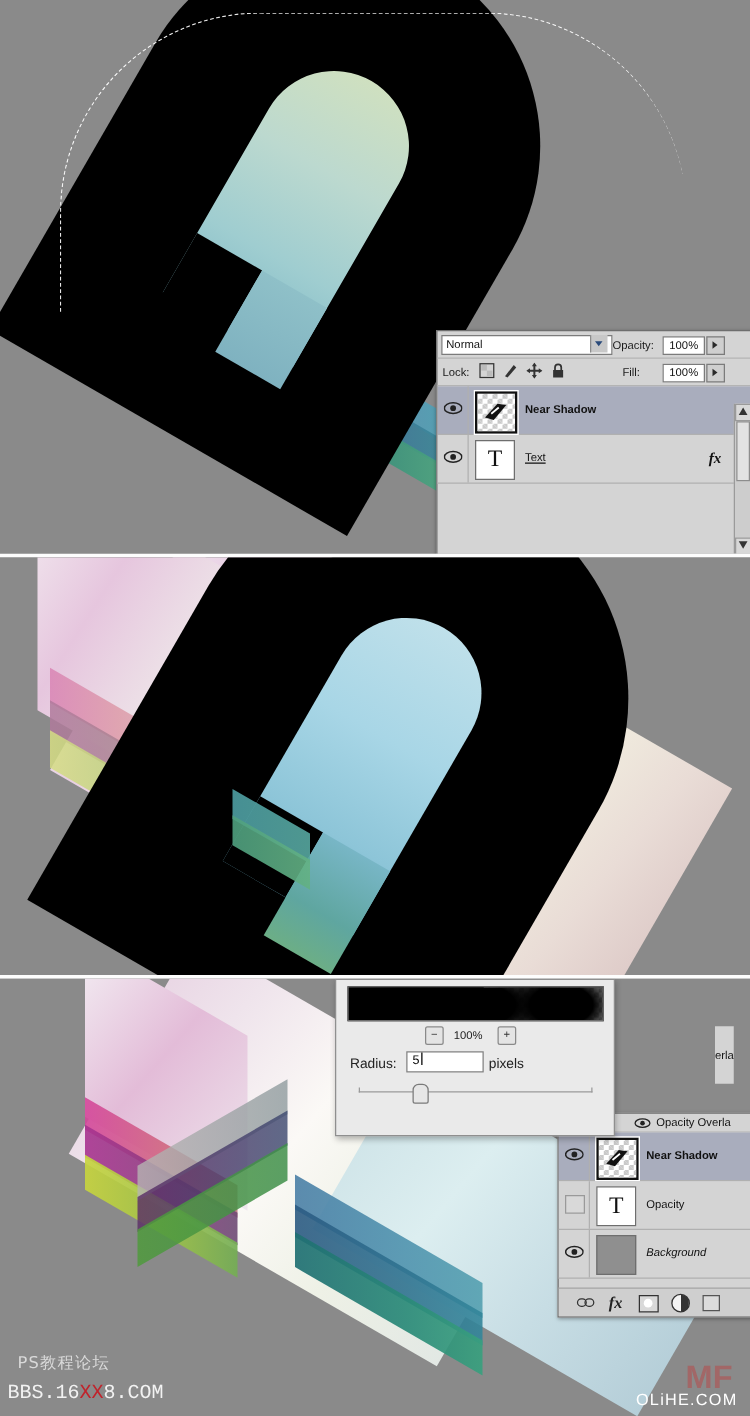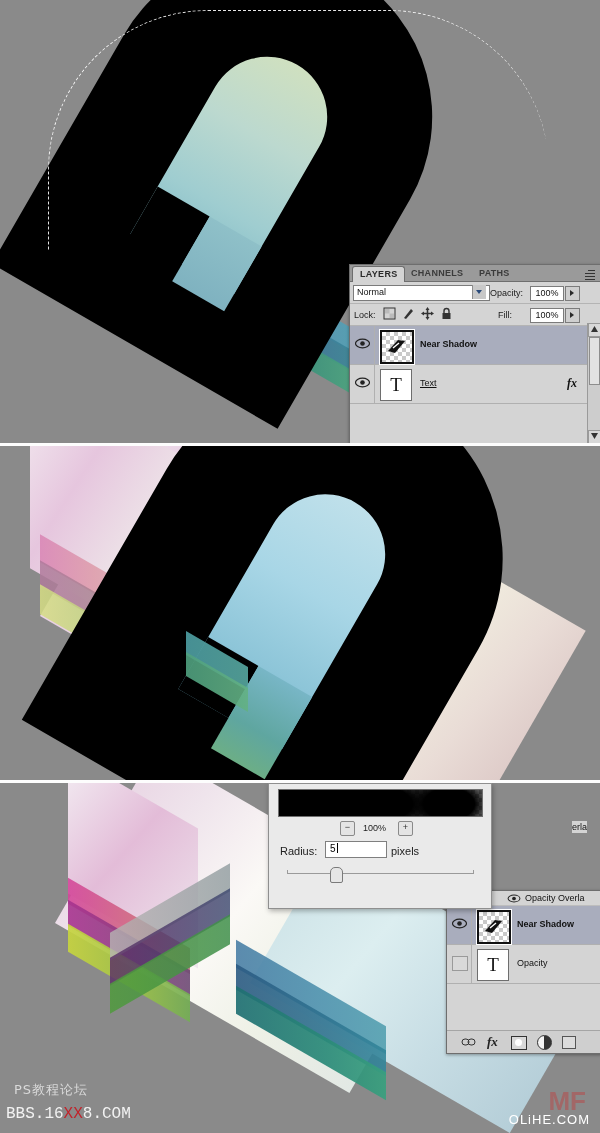--- a/index.html
+++ b/index.html
@@ -171,31 +171,20 @@
                   background:linear-gradient(180deg,#8fc0c8,#7fb2c0);"></div>
     </div>
 
     <div style="position:absolute;left:48px;top:10px;width:500px;height:320px;
                 border-top:1px dashed #fff;border-left:1px dashed #fff;
                 border-radius:160px 160px 0 0;opacity:.9;
                 clip-path:polygon(0 0,100% 0,100% 40%,0 75%);"></div>
   </div>
 
   <div class="ps-panel" id="ps-top" style="left:349px;top:264px;width:251px;height:179px;">
-    <div class="ps-tabbar">
-      <div class="ps-tab active" style="left:2px;">LAYERS</div>
-      <div class="ps-tab inactive" style="left:54px;">CHANNELS</div>
-      <div class="ps-tab inactive" style="left:122px;">PATHS</div>
-      <div class="ps-menu">
-        <i></i>
-          <i></i>
-          <i></i>
-          <i></i>
-      </div>
-    </div>
 
     <div class="ps-row" style="height:21px;">
       <div class="ps-select" style="left:3px;top:3px;width:132px;">Normal</div>
       <div class="ps-arrow" style="left:122px;top:3px;"></div>
       <div class="ps-lbl" style="left:140px;top:6px;">Opacity:</div>
       <div class="ps-num" style="left:180px;top:4px;">100%</div>
       <div class="ps-spin" style="left:215px;top:4px;"></div>
     </div>
 
     <div class="ps-row" style="height:21px;">
@@ -390,20 +379,31 @@
       <div class="eyecol"></div>
       <div style="position:absolute;left:5px;top:11px;width:14px;height:13px;
                   border:1px solid #9a9a9a;background:#d9d9d9;"></div>
       <div class="thumb" style="background:#fff;">
         <div style="position:absolute;inset:0;text-align:center;line-height:30px;
                     font-family:'Liberation Serif',serif;font-size:19px;color:#111;">T</div>
       </div>
       <div class="lname">Opacity</div>
     </div>
 
+    <div class="layer">
+      <div class="eyecol"></div>
+      <div class="eye">
+        <svg viewBox="0 0 15 13" width="15" height="13">
+          <ellipse cx="7.5" cy="6.5" rx="7" ry="4.3" fill="none" stroke="#222" stroke-width="1.2"></ellipse>
+          <circle cx="7.5" cy="6.5" r="2.3" fill="#222"></circle>
+        </svg>
+      </div>
+      <div class="thumb" style="background:#8f8f8f;"></div>
+      <div class="lname ital">Background</div>
+    </div>
 
     <div style="position:absolute;left:0;right:0;bottom:0;height:22px;background:#cfcfcf;
                 border-top:1px solid #a5a5a5;">
       <div style="position:absolute;left:14px;top:6px;width:16px;height:10px;">
         <svg viewBox="0 0 16 10" width="16" height="10">
           <rect x="1" y="2" width="7" height="6" rx="3" fill="none" stroke="#333"></rect>
           <rect x="7" y="2" width="7" height="6" rx="3" fill="none" stroke="#333"></rect>
         </svg>
       </div>
       <div style="position:absolute;left:40px;top:3px;font-family:'Liberation Serif',serif;
@@ -415,21 +415,21 @@
       </div>
       <div style="position:absolute;left:90px;top:4px;width:13px;height:13px;
                   border-radius:50%;border:1px solid #333;
                   background:linear-gradient(90deg,#f4f4f4 50%,#333 50%);"></div>
       <div style="position:absolute;left:115px;top:5px;width:12px;height:11px;
                   border:1px solid #555;background:#dcdcdc;"></div>
     </div>
   </div>
 
   <div style="position:absolute;left:572px;top:38px;font-size:9px;color:#111;
-              background:#d4d4d4;padding:1px 0;">erla</div>
+              background:#d4d4d4;padding:18px 0;">erla</div>
   <div style="position:absolute;left:560px;top:2px;width:40px;height:130px;
               background:#d4d4d4;border-left:1px solid #a8a8a8;z-index:-1;"></div>
 
   <div id="blur-dialog" style="left:268px;top:0px;width:222px;height:124px;">
     <div class="preview">
       <div class="pv-check"></div>
       <div class="pv-blob"></div>
       <div class="pv-blob2"></div>
     </div>
 

